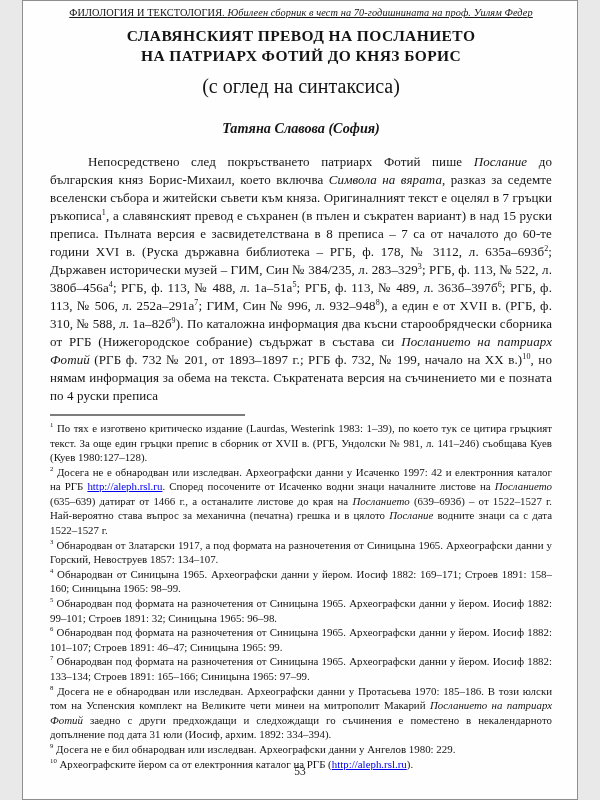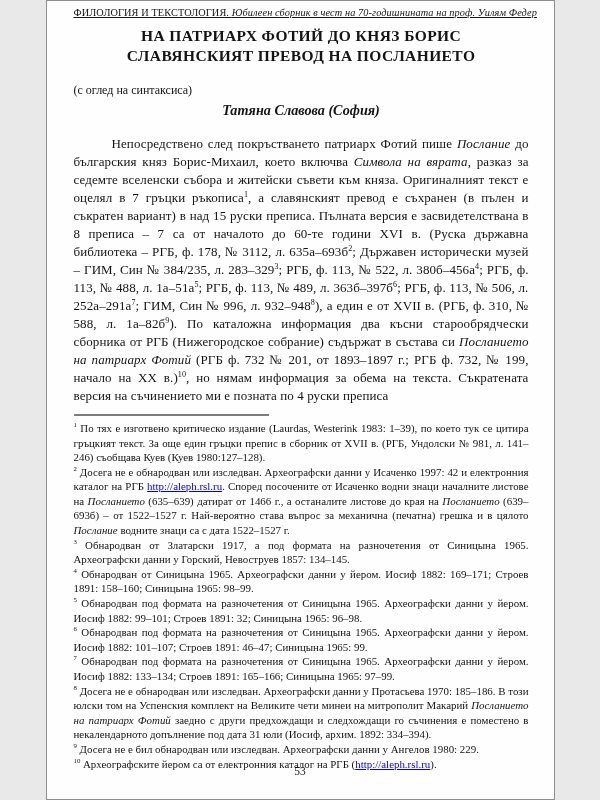--- a/index.html
+++ b/index.html
@@ -1,18 +1,18 @@
 <!DOCTYPE html>
 <html lang="bg"><head>
 <meta charset="utf-8">
 <style>
   html,body{margin:0;padding:0;background:#e9e9e9;}
   .page{
     position:relative;
-    width:509px;height:800px;
+    width:556px;height:800px;
     margin:0 auto;
     background:#fefefe;
     border:1px solid #8f8f8f;
     box-sizing:border-box;
     padding:6px 25px 0 27px;
     font-family:"Liberation Serif","DejaVu Serif",serif;
     color:#141414;
     overflow:hidden;
   }
   .running-head{
@@ -25,30 +25,30 @@
   .rh-italic{font-style:italic;}
   .title{
     margin-top:8px;
     text-align:center;
     font-weight:bold;
     font-size:15.5px;
     line-height:1.32;
     letter-spacing:.4px;
   }
   .subtitle{
-    text-align:left;
-    font-size:12px;
-    margin-top:16px;
+    text-align:center;
+    font-size:20px;
+    margin-top:8px;
   }
   .author{
     text-align:center;
     font-weight:bold;
     font-style:italic;
     font-size:14.2px;
-    margin-top:4px;
+    margin-top:22px;
   }
   .bodytext{
     margin:16px 0 0 0;
     font-size:13px;
     line-height:18px;
     text-align:justify;
     text-indent:38px;
     letter-spacing:.1px;
   }
   .it{font-style:italic;}
@@ -77,36 +77,36 @@
   }
 </style>
 </head>
 <body>
 
 <div class="page">
 
   <div class="running-head"><span>ФИЛОЛОГИЯ И ТЕКСТОЛОГИЯ. </span><span class="rh-italic">Юбилеен сборник в чест на 70-годишнината на проф. Уилям Федер</span></div>
 
   <div class="title">
+    <div>СЛАВЯНСКИЯТ ПРЕВОД НА ПОСЛАНИЕТО</div>
     <div>НА ПАТРИАРХ ФОТИЙ ДО КНЯЗ БОРИС</div>
-    <div>СЛАВЯНСКИЯТ ПРЕВОД НА ПОСЛАНИЕТО</div>
   </div>
 
   <div class="subtitle">(с оглед на синтаксиса)</div>
 
   <div class="author">Татяна Славова (София)</div>
 
   <p class="bodytext"><span>Непосредствено след покръстването патриарх Фотий пише </span><span class="it">Послание</span><span> до българския княз Борис-Михаил, което включва </span><span class="it">Символа на вярата</span><span>, разказ за седемте вселенски събора и житейски съвети към княза. Оригиналният текст е оцелял в 7 гръцки ръкописа</span><span class="sup">1</span><span>, а славянският превод е съхранен (в пълен и съкратен вариант) в над 15 руски преписа. Пълната версия е засвидетелствана в 8 преписа – 7 са от началото до 60-те години XVI в. (Руска държавна библиотека – РГБ, ф. 178, № 3112, л. 635а–693б</span><span class="sup">2</span><span>; Държавен исторически музей – ГИМ, Син № 384/235, л. 283–329</span><span class="sup">3</span><span>; РГБ, ф. 113, № 522, л. 380б–456а</span><span class="sup">4</span><span>; РГБ, ф. 113, № 488, л. 1а–51а</span><span class="sup">5</span><span>; РГБ, ф. 113, № 489, л. 363б–397б</span><span class="sup">6</span><span>; РГБ, ф. 113, № 506, л. 252а–291а</span><span class="sup">7</span><span>; ГИМ, Син № 996, л. 932–948</span><span class="sup">8</span><span>), а един е от XVII в. (РГБ, ф. 310, № 588, л. 1а–82б</span><span class="sup">9</span><span>). По каталожна информация два късни старообрядчески сборника от РГБ (Нижегородское собрание) съдържат в състава си </span><span class="it">Посланието на патриарх Фотий</span><span> (РГБ ф. 732 № 201, от 1893–1897 г.; РГБ ф. 732, № 199, начало на XX в.)</span><span class="sup">10</span><span>, но нямам информация за обема на текста. Съкратената версия на съчинението ми е позната по 4 руски преписа</span></p>
 
   <div class="fn-sep"></div>
 
   <div class="footnotes">
       <div class="fn"><sup>1</sup> <span><span>По тях е изготвено критическо издание (Laurdas, Westerink 1983: 1–39), по което тук се цитира гръцкият текст. За още един гръцки препис в сборник от XVII в. (РГБ, Ундолски № 981, л. 141–246) съобщава Куев (Куев 1980:127–128).</span></span></div>
       <div class="fn"><sup>2</sup> <span><span>Досега не е обнародван или изследван. Археографски данни у Исаченко 1997: 42 и електронния каталог на РГБ </span><a href="#" class="link">http://aleph.rsl.ru</a><span>. Според посочените от Исаченко водни знаци началните листове на </span><span class="it">Посланието</span><span> (635–639) датират от 1466 г., а останалите листове до края на </span><span class="it">Посланието</span><span> (639–693б) – от 1522–1527 г. Най-вероятно става въпрос за механична (печатна) грешка и в цялото </span><span class="it">Послание</span><span> водните знаци са с дата 1522–1527 г.</span></span></div>
-      <div class="fn"><sup>3</sup> <span><span>Обнародван от Златарски 1917, а под формата на разночетения от Синицына 1965. Археографски данни у Горский, Невоструев 1857: 134–145.</span></span></div>
+      <div class="fn"><sup>3</sup> <span><span>Обнародван от Златарски 1917, а под формата на разночетения от Синицына 1965. Археографски данни у Горский, Невоструев 1857: 134–107.</span></span></div>
       <div class="fn"><sup>4</sup> <span><span>Обнародван от Синицына 1965. Археографски данни у йером. Иосиф 1882: 169–171; Строев 1891: 158–160; Синицына 1965: 98–99.</span></span></div>
       <div class="fn"><sup>5</sup> <span><span>Обнародван под формата на разночетения от Синицына 1965. Археографски данни у йером. Иосиф 1882: 99–101; Строев 1891: 32; Синицына 1965: 96–98.</span></span></div>
       <div class="fn"><sup>6</sup> <span><span>Обнародван под формата на разночетения от Синицына 1965. Археографски данни у йером. Иосиф 1882: 101–107; Строев 1891: 46–47; Синицына 1965: 99.</span></span></div>
       <div class="fn"><sup>7</sup> <span><span>Обнародван под формата на разночетения от Синицына 1965. Археографски данни у йером. Иосиф 1882: 133–134; Строев 1891: 165–166; Синицына 1965: 97–99.</span></span></div>
       <div class="fn"><sup>8</sup> <span><span>Досега не е обнародван или изследван. Археографски данни у Протасьева 1970: 185–186. В този юлски том на Успенския комплект на Великите чети минеи на митрополит Макарий </span><span class="it">Посланието на патриарх Фотий</span><span> заедно с други предхождащи и следхождащи го съчинения е поместено в некалендарното допълнение под дата 31 юли (Иосиф, архим. 1892: 334–394).</span></span></div>
       <div class="fn"><sup>9</sup> <span><span>Досега не е бил обнародван или изследван. Археографски данни у Ангелов 1980: 229.</span></span></div>
       <div class="fn"><sup>10</sup> <span><span>Археографските йером са от електронния каталог на РГБ (</span><a href="#" class="link">http://aleph.rsl.ru</a><span>).</span></span></div>
     </div>
 
   <div class="pagenum">53</div>

